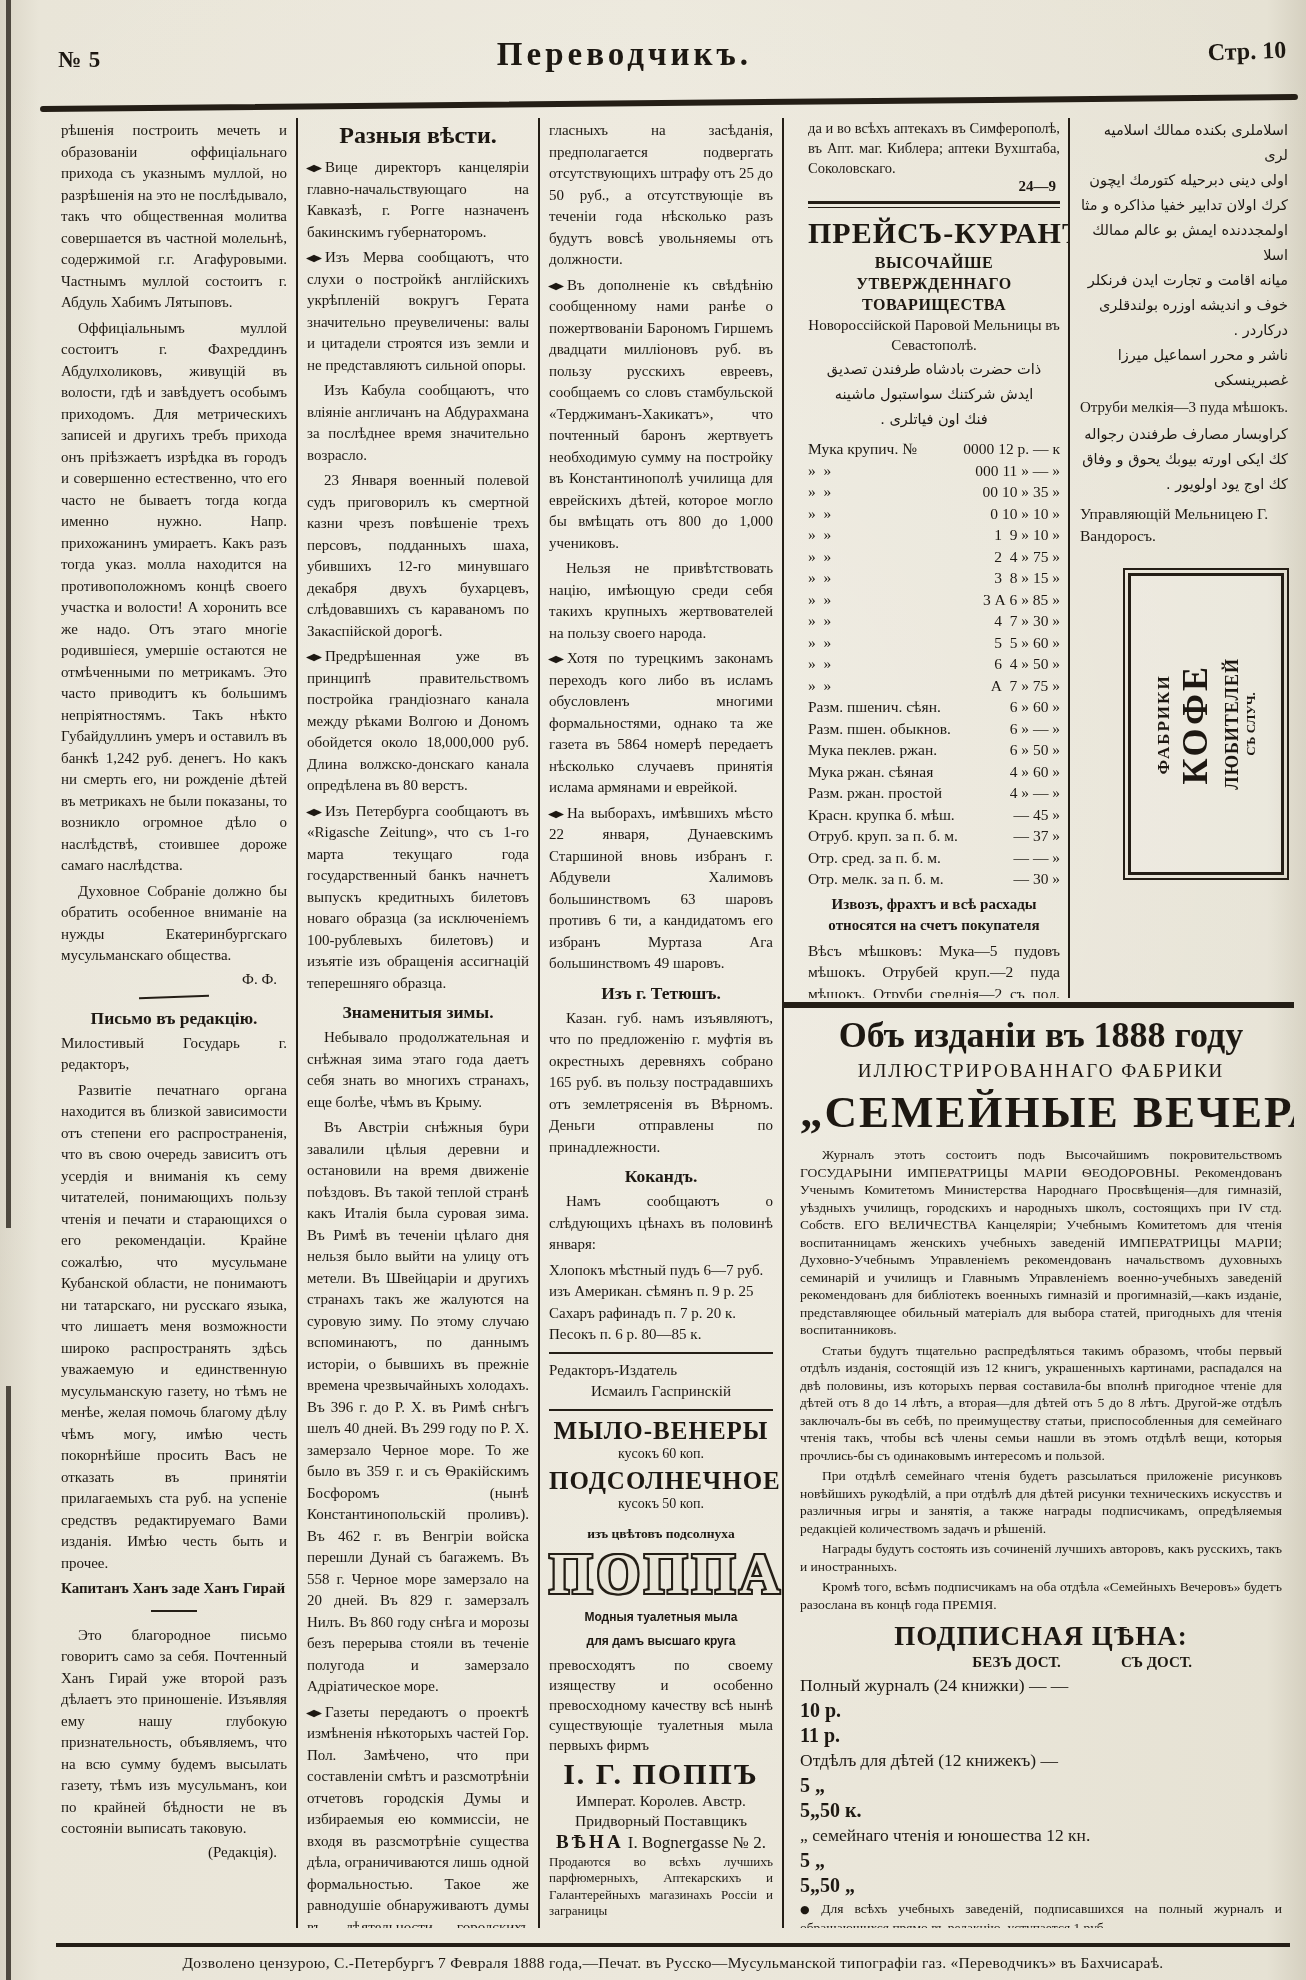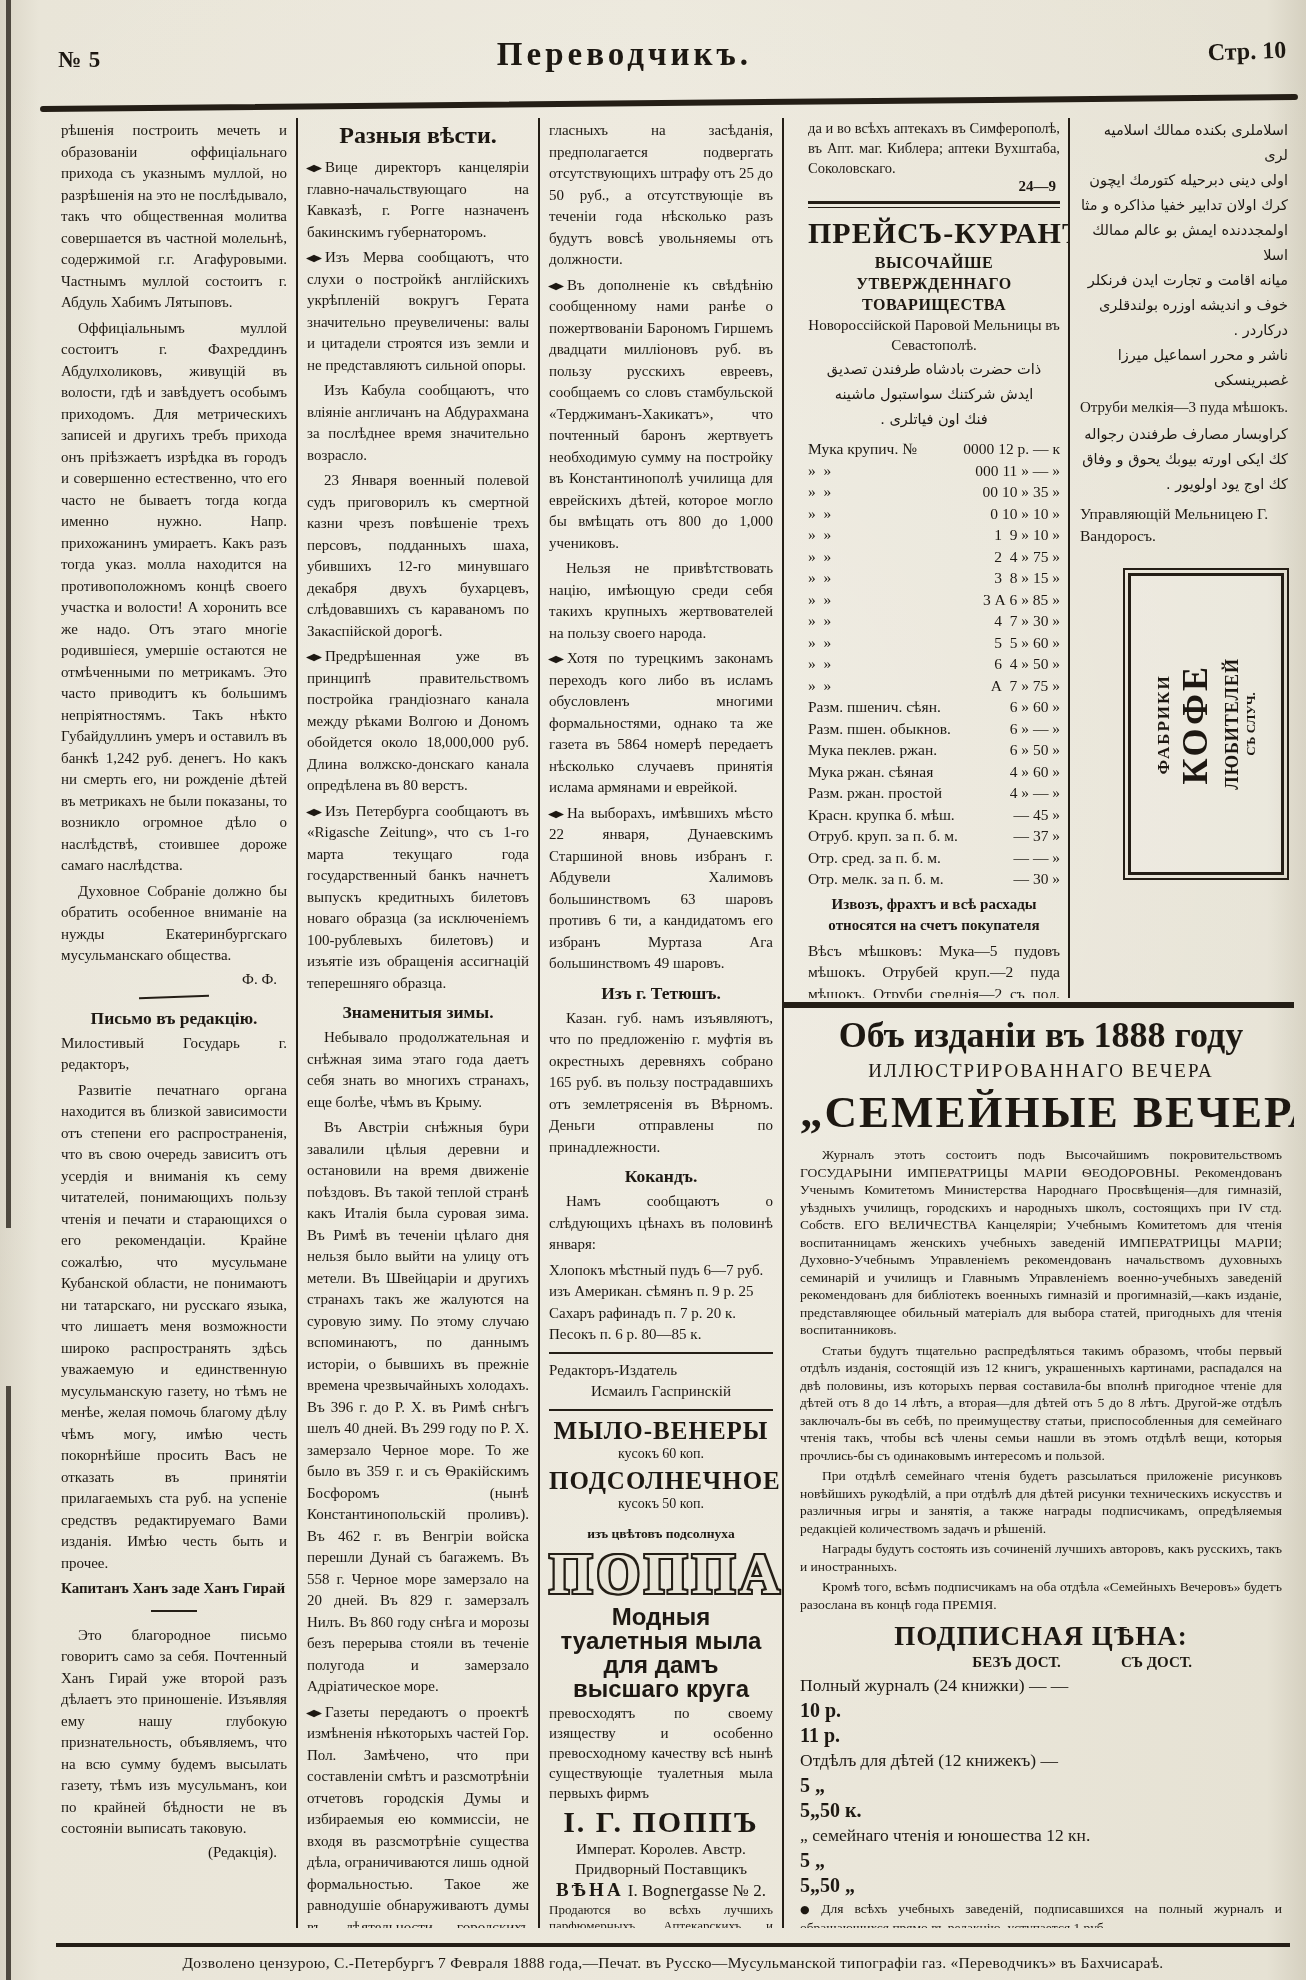--- a/index.html
+++ b/index.html
@@ -65,21 +65,21 @@
   .cf3{font-size:18px;letter-spacing:1px;}
   .cf4{font-size:13px;}
   
   .soap{text-align:center;}
   .soap .s-big{font-size:25px;font-weight:bold;letter-spacing:1px;line-height:28px;margin-top:4px;}
   .soap .s-price{font-size:14px;line-height:18px;}
   .soap .s-from{font-size:13.5px;font-weight:bold;line-height:18px;margin-top:12px;}
   .poppa{font-size:56px;font-weight:bold;letter-spacing:4px;line-height:62px;color:#e9e5d8;
          text-shadow:-2px -2px 0 #241e16,2px -2px 0 #241e16,-2px 2px 0 #241e16,2px 2px 0 #241e16,
                      -2px 0 0 #241e16,2px 0 0 #241e16,0 -2px 0 #241e16,0 2px 0 #241e16;}
-  .soap .s-l1{font-size:24px;font-weight:bold;line-height:24px;font-family:"Liberation Sans",sans-serif;}
+  .soap .s-l1{font-size:12px;font-weight:bold;line-height:24px;font-family:"Liberation Sans",sans-serif;}
   .soap .s-body{font-size:15px;line-height:20px;text-align:justify;margin:2px 0;}
   .soap .s-firm{font-size:30px;font-weight:bold;letter-spacing:2px;line-height:34px;margin-top:2px;}
   .soap .s-firmsub{font-size:15.5px;line-height:20px;}
   .soap .s-wien{font-size:17px;line-height:22px;}
   .soap .s-wien b{letter-spacing:3px;font-size:19px;}
   .soap .s-sold{font-size:13px;line-height:16.5px;text-align:justify;}
   
   .ad-t1{text-align:center;font-size:36px;font-weight:bold;margin:2px 0 0;}
   .ad-t2{text-align:center;font-size:19px;letter-spacing:2px;margin:4px 0 0;}
   .ad-t3{text-align:center;font-size:45px;font-weight:bold;letter-spacing:2px;margin:4px 0 8px;white-space:nowrap;}
@@ -299,21 +299,21 @@
             <div class="vtxt">
               <div class="cf3">ЛЮБИТЕЛЕЙ</div>
               <div class="cf4">СЪ СЛУЧ.</div>
             </div>
           </div>
         </div>
       </div>
 
       <div class="rz-ad">
         <h2 class="ad-t1">Объ изданіи въ 1888 году</h2>
-        <div class="ad-t2">ИЛЛЮСТРИРОВАННАГО ВЕЧЕРА</div>
+        <div class="ad-t2">ИЛЛЮСТРИРОВАННАГО ФАБРИКИ</div>
         <h1 class="ad-t3">„СЕМЕЙНЫЕ ВЕЧЕРА.“</h1>
         <p class="ad-p">Журналъ этотъ состоитъ подъ Высочайшимъ покровительствомъ ГОСУДАРЫНИ ИМПЕРАТРИЦЫ МАРІИ ѲЕОДОРОВНЫ. Рекомендованъ Ученымъ Комитетомъ Министерства Народнаго Просвѣщенія—для гимназій, уѣздныхъ училищъ, городскихъ и народныхъ школъ, состоящихъ при IV стд. Собств. ЕГО ВЕЛИЧЕСТВА Канцеляріи; Учебнымъ Комитетомъ для чтенія воспитанницамъ женскихъ учебныхъ заведеній ИМПЕРАТРИЦЫ МАРІИ; Духовно-Учебнымъ Управленіемъ рекомендованъ начальствомъ духовныхъ семинарій и училищъ и Главнымъ Управленіемъ военно-учебныхъ заведеній рекомендованъ для библіотекъ военныхъ гимназій и прогимназій,—какъ изданіе, представляющее обильный матеріалъ для выбора статей, пригодныхъ для чтенія воспитанниковъ.</p>
         <p class="ad-p">Статьи будутъ тщательно распредѣляться такимъ образомъ, чтобы первый отдѣлъ изданія, состоящій изъ 12 книгъ, украшенныхъ картинами, распадался на двѣ половины, изъ которыхъ первая составила-бы вполнѣ пригодное чтеніе для дѣтей отъ 8 до 14 лѣтъ, а вторая—для дѣтей отъ 5 до 8 лѣтъ. Другой-же отдѣлъ заключалъ-бы въ себѣ, по преимуществу статьи, приспособленныя для семейнаго чтенія такъ, чтобы всѣ члены семьи нашли въ этомъ отдѣлѣ вещи, которыя прочлись-бы съ одинаковымъ интересомъ и пользой.</p>
         <p class="ad-p">При отдѣлѣ семейнаго чтенія будетъ разсылаться приложеніе рисунковъ новѣйшихъ рукодѣлій, а при отдѣлѣ для дѣтей рисунки техническихъ искусствъ и различныя игры и занятія, а также награды подписчикамъ, опредѣляемыя редакціей количествомъ задачъ и рѣшеній.</p>
         <p class="ad-p">Награды будутъ состоять изъ сочиненій лучшихъ авторовъ, какъ русскихъ, такъ и иностранныхъ.</p>
         <p class="ad-p">Кромѣ того, всѣмъ подписчикамъ на оба отдѣла «Семейныхъ Вечеровъ» будетъ разослана въ концѣ года ПРЕМІЯ.</p>
         <h3 class="ad-h">ПОДПИСНАЯ ЦѢНА:</h3>
         <div class="ad-cols">
           <span>БЕЗЪ ДОСТ.</span>
           <span>СЪ ДОСТ.</span>

